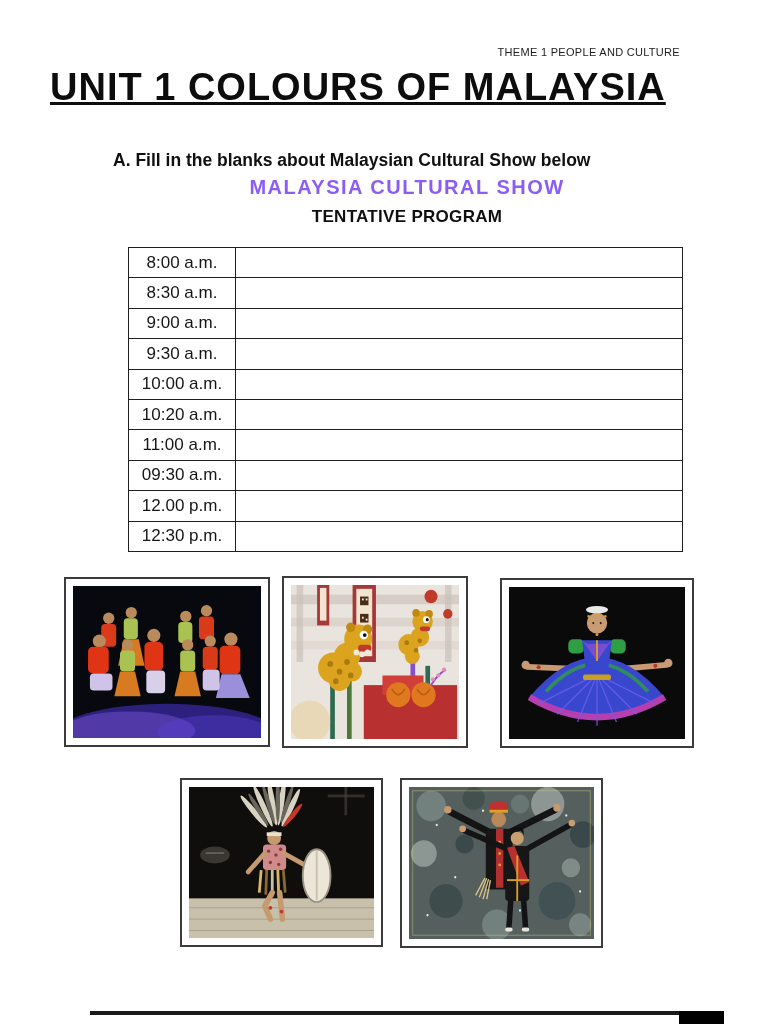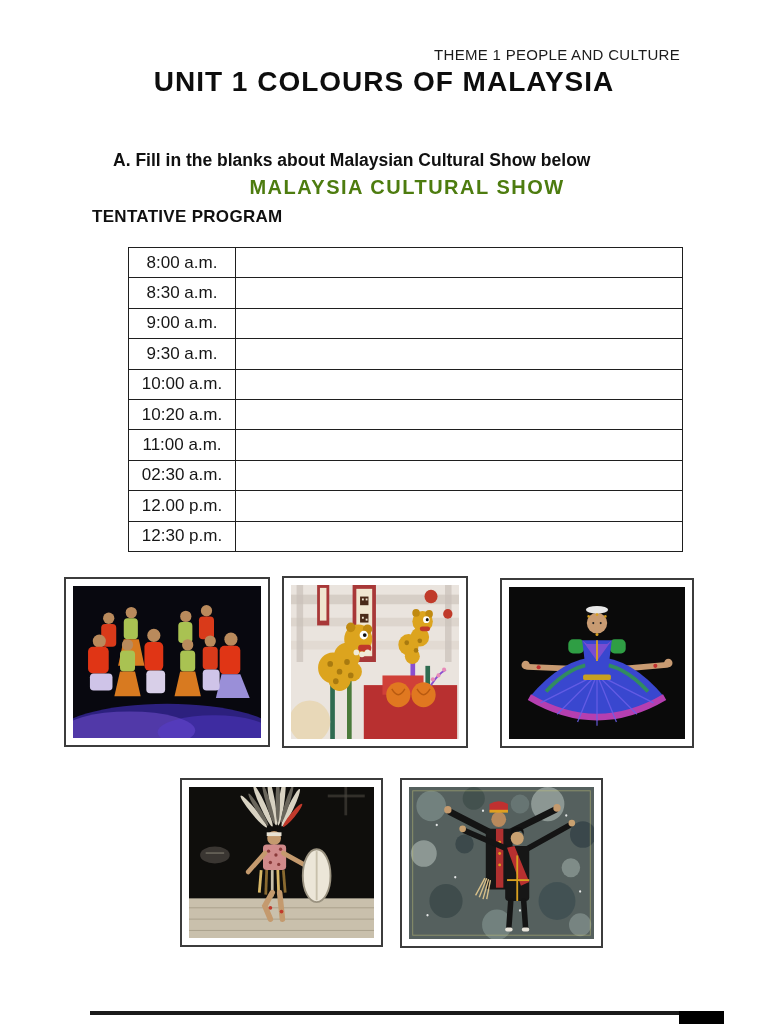--- a/index.html
+++ b/index.html
@@ -10,36 +10,36 @@
     height: 1024px;
     background: #ffffff;
     font-family: "Liberation Sans", sans-serif;
     color: #141414;
     overflow: hidden;
   }
   .theme-label {
     position: absolute;
     top: 46px;
     right: 88px;
-    font-size: 15px;
+    font-size: 11px;
     letter-spacing: 0.3px;
     color: #1c1c1c;
     white-space: nowrap;
   }
   .main-title {
     position: absolute;
     top: 66px;
     left: 50px;
     width: 668px;
-    text-align: center;
-    font-size: 28px;
+    font-size: 38px;
     font-weight: bold;
     letter-spacing: 1px;
     color: #0d0d0d;
     white-space: nowrap;
+    text-decoration: underline;
   }
   .section-a {
     position: absolute;
     top: 150px;
     left: 113px;
     font-size: 17.5px;
     font-weight: bold;
     color: #101010;
     white-space: nowrap;
   }
@@ -49,29 +49,29 @@
   }
   .show-title {
     position: absolute;
     top: 176px;
     left: 92px;
     width: 630px;
     text-align: center;
     font-size: 20px;
     font-weight: bold;
     letter-spacing: 1.5px;
-    color: #4d7c0f;
+    color: #8b5cf6;
     white-space: nowrap;
   }
   .show-subtitle {
     position: absolute;
     top: 207px;
     left: 92px;
     width: 630px;
-    text-align: left;
+    text-align: center;
     font-size: 17px;
     font-weight: bold;
     letter-spacing: 0.3px;
     color: #101010;
     white-space: nowrap;
   }
   table.program {
     position: absolute;
     top: 247px;
     left: 128px;
@@ -159,21 +159,21 @@
       </tr>
       <tr>
         <td class="time-cell">10:20 a.m.</td>
         <td class="answer-cell"></td>
       </tr>
       <tr>
         <td class="time-cell">11:00 a.m.</td>
         <td class="answer-cell"></td>
       </tr>
       <tr>
-        <td class="time-cell">02:30 a.m.</td>
+        <td class="time-cell">09:30 a.m.</td>
         <td class="answer-cell"></td>
       </tr>
       <tr>
         <td class="time-cell">12.00 p.m.</td>
         <td class="answer-cell"></td>
       </tr>
       <tr>
         <td class="time-cell">12:30 p.m.</td>
         <td class="answer-cell"></td>
       </tr>

